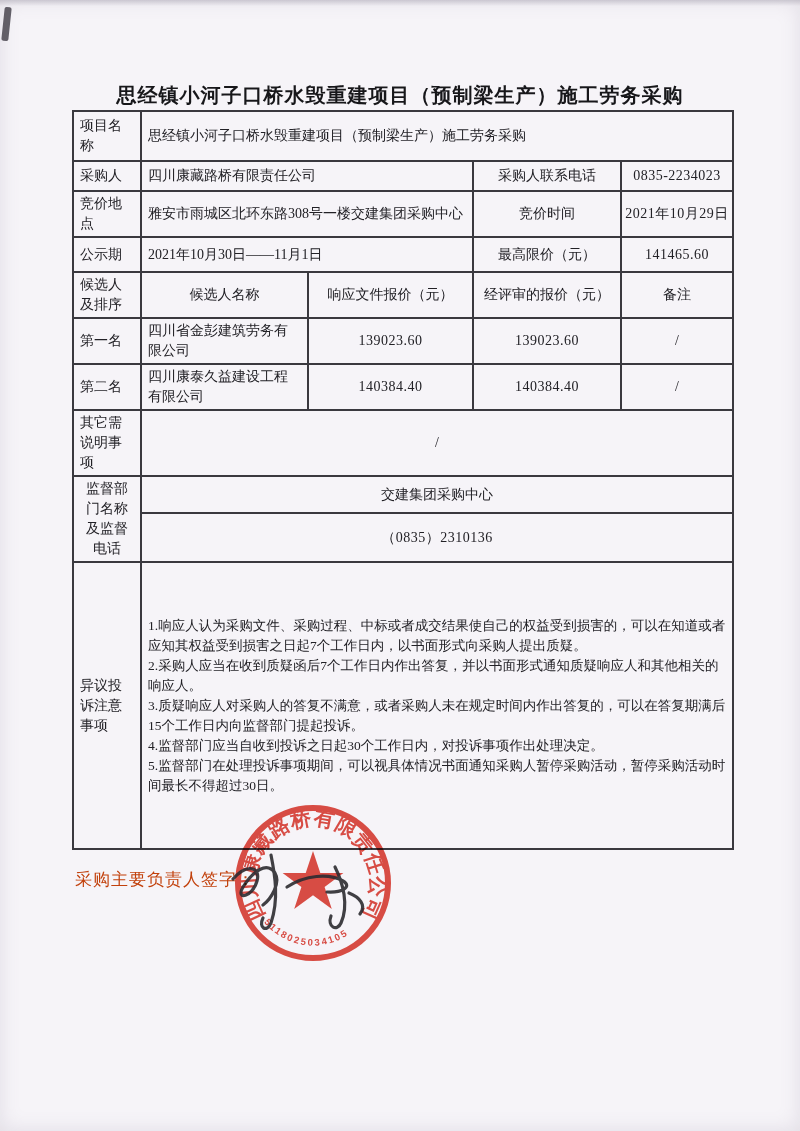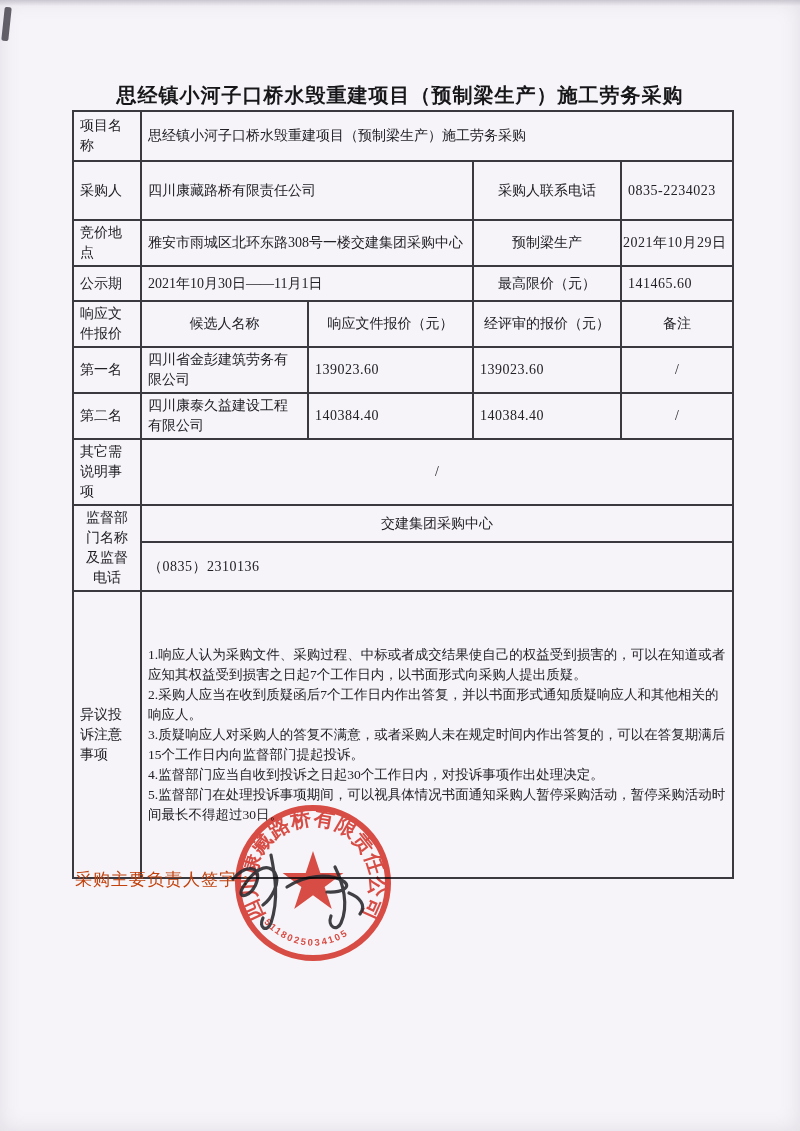--- a/index.html
+++ b/index.html
@@ -42,21 +42,21 @@
     vertical-align:middle;
     padding:2px 6px;
     line-height:20px;
     overflow:hidden;
   }
   td.lbl{padding:2px 2px 2px 4px;text-align:left;}
   td.lbl-c{text-align:center;padding:2px 2px;}
   td.val-l{text-align:left;}
   td.val-c{text-align:center;margin-top:20px;}
   td.name-cell{padding:2px 14px 2px 6px;text-align:left;}
-  td.num{letter-spacing:.5px;}
+  td.num{text-align:center;letter-spacing:.5px;}
   td.complaint-cell{padding:0 10px;}
   .complaint-text p{margin:0;line-height:20px;font-size:13.5px;text-align:left;}
   
   .footer{
     position:absolute;left:75px;top:868px;
     font-size:17px;letter-spacing:1px;color:#c2410c;
   }
   
   .stamp{
     position:absolute;left:203px;top:773px;width:220px;height:220px;
@@ -81,40 +81,40 @@
         <col style="width:167px">
         <col style="width:165px">
         <col style="width:148px">
         <col style="width:112px">
     </colgroup>
     <tbody>
         <tr style="height:50px">
       <td class="lbl">项目名称</td>
       <td class="val-l" colspan="4">思经镇小河子口桥水毁重建项目（预制梁生产）施工劳务采购</td>
     </tr>
-    <tr style="height:59px">
+    <tr style="height:30px">
       <td class="lbl">采购人</td>
       <td class="val-l" colspan="2">四川康藏路桥有限责任公司</td>
       <td class="lbl-c">采购人联系电话</td>
       <td class="num">0835-2234023</td>
     </tr>
     <tr style="height:44px">
       <td class="lbl">竞价地点</td>
       <td class="val-l" colspan="2">雅安市雨城区北环东路308号一楼交建集团采购中心</td>
-      <td class="lbl-c">预制梁生产</td>
+      <td class="lbl-c">竞价时间</td>
       <td class="num" style="padding:2px 1px">2021年10月29日</td>
     </tr>
     <tr style="height:35px">
       <td class="lbl">公示期</td>
       <td class="val-l" colspan="2">2021年10月30日——11月1日</td>
       <td class="lbl-c">最高限价（元）</td>
       <td class="num">141465.60</td>
     </tr>
     <tr style="height:44px">
-      <td class="lbl">响应文件报价</td>
+      <td class="lbl">候选人及排序</td>
       <td class="val-c">候选人名称</td>
       <td class="val-c">响应文件报价（元）</td>
       <td class="val-c">经评审的报价（元）</td>
       <td class="val-c">备注</td>
     </tr>
     <tr style="height:44px">
       <td class="lbl">第一名</td>
       <td class="name-cell">四川省金彭建筑劳务有限公司</td>
       <td class="num">139023.60</td>
       <td class="num">139023.60</td>

